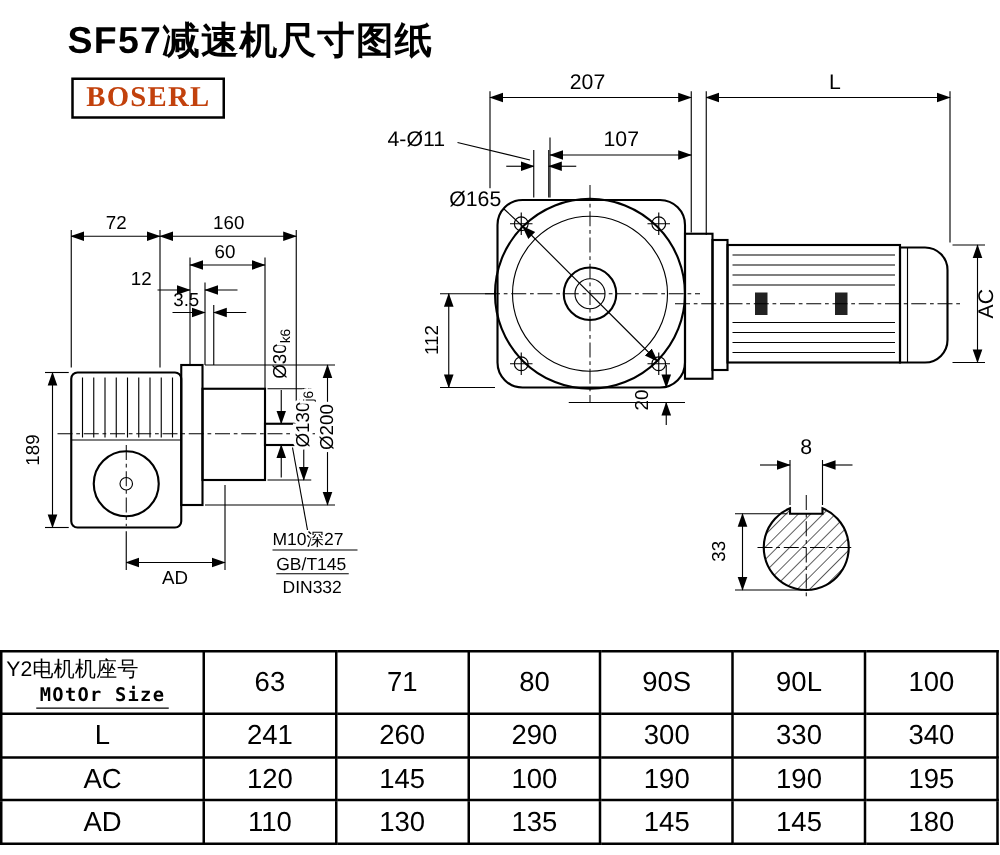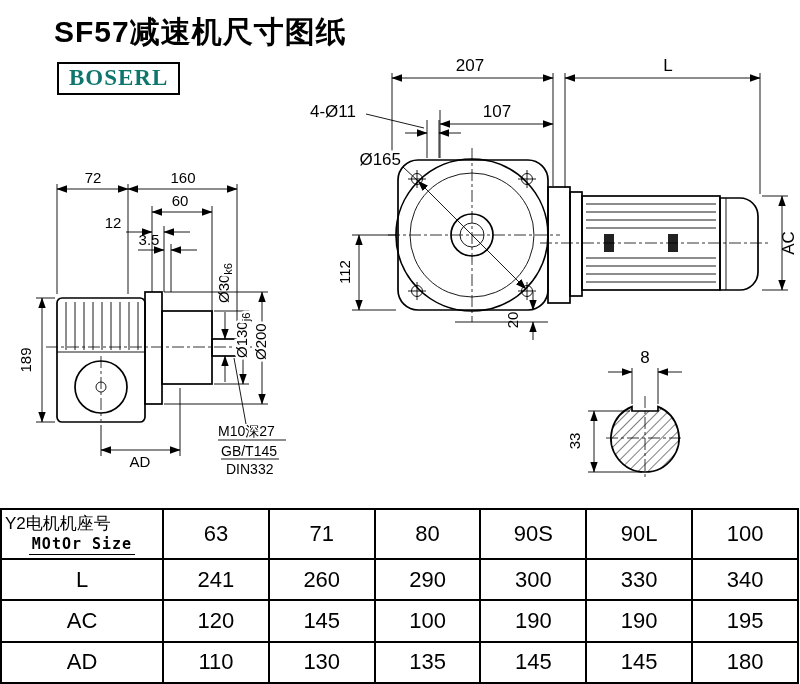--- a/index.html
+++ b/index.html
@@ -1,33 +1,33 @@
 <!DOCTYPE html>
 <html><head>
 <meta charset="utf-8">
 <style>
   html,body{margin:0;padding:0;background:#fff;}
   .page{position:relative;width:800px;height:684px;background:#fff;overflow:hidden;
         font-family:"Liberation Sans",sans-serif;color:#000;}
   .title{position:absolute;left:54px;top:12px;font-size:30px;font-weight:700;letter-spacing:1px;white-space:nowrap;}
   .brand-box{position:absolute;left:57px;top:62px;border:2px solid #000;padding:1px 10px 2px 10px;background:#fff;}
-  .brand-box span{font-family:"Liberation Serif",serif;font-weight:700;font-size:23px;color:#0f766e;letter-spacing:1px;}
+  .brand-box span{font-family:"Liberation Serif",serif;font-weight:700;font-size:23px;color:#c2410c;letter-spacing:1px;}
   svg.drawing{position:absolute;left:0;top:0;}
   .ol{fill:none;stroke:#000;stroke-width:1.7;}
   .thin{fill:none;stroke:#000;stroke-width:0.9;}
   .dim{fill:none;stroke:#000;stroke-width:0.9;}
   .cl{fill:none;stroke:#000;stroke-width:0.8;stroke-dasharray:12 3 3 3;}
   .mse{marker-start:url(#arr);marker-end:url(#arr);}
   .me{marker-end:url(#arr);}
   text{fill:#000;font-family:"Liberation Sans",sans-serif;}
   text.d{font-size:15px;}
   text.d2{font-size:17px;}
   text.d3{font-size:14px;}
   text.halo{stroke:#fff;stroke-width:5px;paint-order:stroke;}
-  .spec{position:absolute;left:0;top:508px;width:799px;height:176px;border-collapse:collapse;table-layout:fixed;background:#fff;}
+  .spec{position:absolute;left:0;top:520px;width:799px;height:156px;border-collapse:collapse;table-layout:fixed;background:#fff;}
   .spec th,.spec td{border:2px solid #000;text-align:center;vertical-align:middle;
         font-size:22px;font-weight:400;padding:0;overflow:hidden;}
   .spec tr.hrow{height:50px;}
   col.c0{width:162px;}
   .hd1{font-size:17px;text-align:left;padding-left:3px;line-height:1.25;}
   .hd2{font-family:"DejaVu Sans Mono",monospace;font-size:15px;letter-spacing:1px;line-height:1.2;}
   .hd2 span{display:inline-block;border-bottom:1.6px solid #000;padding:0 3px 1px 3px;font-weight:bold;}
 </style>
 </head>
 <body>

